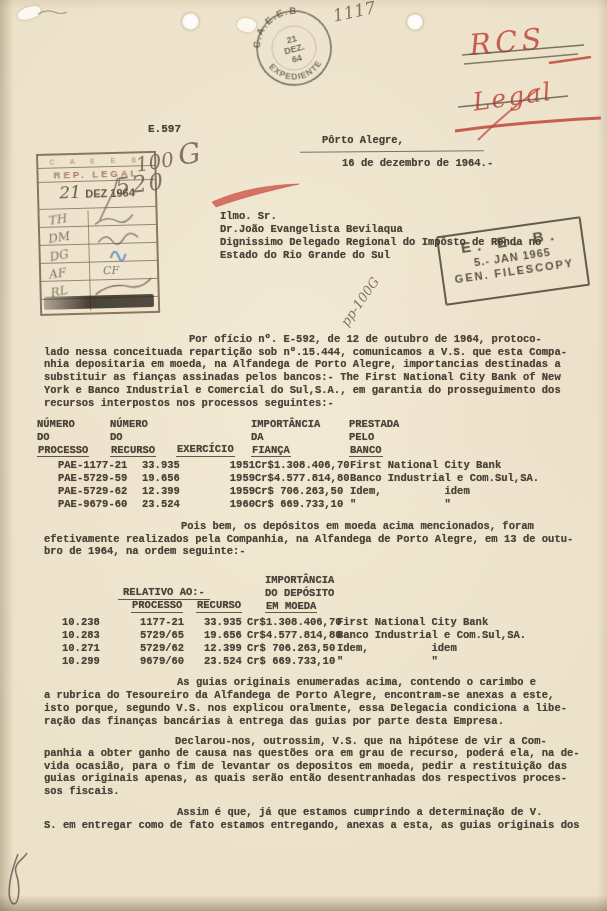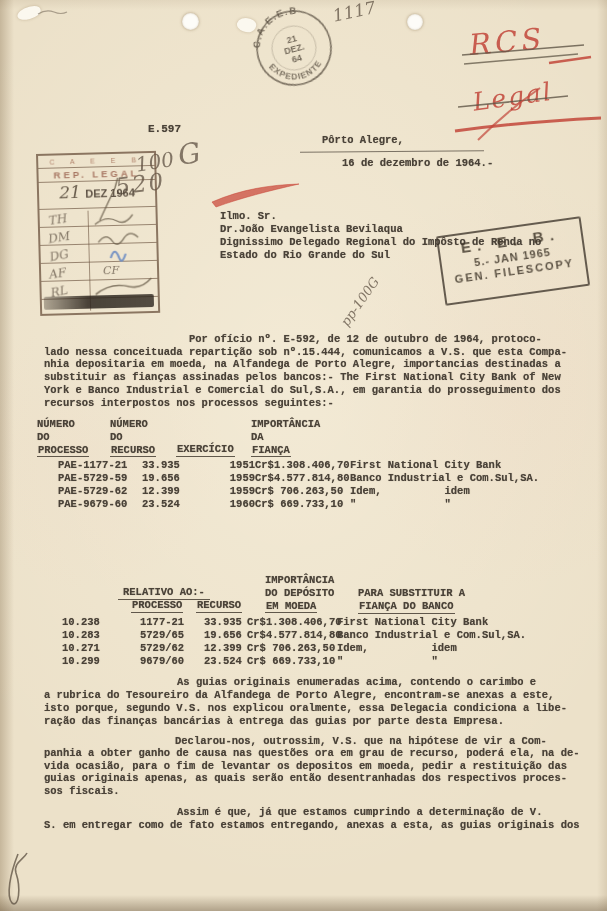--- a/index.html
+++ b/index.html
@@ -138,20 +138,23 @@
   </div>
 
   <div class="abs hand pencil" style="left:350px;top:314px;font-size:13px;transform:rotate(-55deg);transform-origin:left bottom;">pp-100G</div>
 
   <div class="para tw" style="top:333px;text-indent:145px;">Por ofício nº. E-592, de 12 de outubro de 1964, protoco-
 lado nessa conceituada repartição sob nº.15.444, comunicamos a V.S. que esta Compa-
 nhia depositaria em moeda, na Alfandega de Porto Alegre, importancias destinadas a
 substituir as fianças assinadas pelos bancos:- The First National City Bank of New
 York e Banco Industrial e Comercial do Sul,S.A., em garantia do prosseguimento dos
 recursos interpostos nos processos seguintes:-</div>
+  <div class="para tw" style="top:520px;text-indent:137px;">Pois bem, os depósitos em moeda acima mencionados, foram
+efetivamente realizados pela Companhia, na Alfandega de Porto Alegre, em 13 de outu-
+bro de 1964, na ordem seguinte:-</div>
   <div class="para tw" style="top:676px;line-height:13px;text-indent:133px;">As guias originais enumeradas acima, contendo o carimbo e
 a rubrica do Tesoureiro da Alfandega de Porto Alegre, encontram-se anexas a este,
 isto porque, segundo V.S. nos explicou oralmente, essa Delegacia condiciona a libe-
 ração das finanças bancárias à entrega das guias por parte desta Empresa.</div>
   <div class="para tw" style="top:735px;line-height:12.4px;text-indent:131px;">Declarou-nos, outrossim, V.S. que na hipótese de vir a Com-
 panhia a obter ganho de causa nas questões ora em grau de recurso, poderá ela, na de-
 vida ocasião, para o fim de levantar os depositos em moeda, pedir a restituição das
 guias originais apenas, as quais serão então desentranhadas dos respectivos proces-
 sos fiscais.</div>
   <div class="para tw" style="top:806px;line-height:13px;text-indent:133px;">Assim é que, já que estamos cumprindo a determinação de V.
@@ -168,20 +171,25 @@
     <div><span class="u">RECURSO</span></div>
   </div>
   <div class="hblock tw" style="left:176px;top:443px;width:72px;">
     <div><span class="u">EXERCÍCIO</span></div>
   </div>
   <div class="hblock tw" style="left:251px;top:418px;width:82px;">
     <div>IMPORTÂNCIA</div>
     <div>DA</div>
     <div><span class="u">FIANÇA</span></div>
   </div>
+  <div class="hblock tw" style="left:349px;top:418px;width:82px;">
+    <div>PRESTADA</div>
+    <div>PELO</div>
+    <div><span class="u">BANCO</span></div>
+  </div>
 
   <div class="rows tw" style="left:58px;top:459px;">
     <div class="rw">
       <span class="t1c1">PAE-1177-21</span>
         <span class="t1c2">33.935</span>
         <span class="t1c3">1951</span>
         <span class="t1c4">Cr$1.308.406,70</span>
         <span class="t1c5">First National City Bank</span>
     </div>
     <div class="rw">
@@ -214,24 +222,20 @@
     <div><span class="u">PROCESSO</span></div>
   </div>
   <div class="hblock left tw" style="left:196px;top:599px;">
     <div><span class="u">RECURSO</span></div>
   </div>
   <div class="hblock left tw" style="left:265px;top:574px;width:100px;">
     <div>IMPORTÂNCIA</div>
     <div>DO DEPÓSITO</div>
     <div><span class="u">EM MOEDA</span></div>
   </div>
-  <div class="hblock left tw" style="left:358px;top:587px;width:160px;">
-    <div>PARA SUBSTITUIR A</div>
-    <div><span class="u">FIANÇA DO BANCO</span></div>
-  </div>
 
   <div class="rows tw" style="left:62px;top:616px;">
     <div class="rw">
       <span class="t2c1">10.238</span>
         <span class="t2c2">1177-21</span>
         <span class="t2c3">33.935</span>
         <span class="t2c4">Cr$1.308.406,70</span>
         <span class="t2c5">First National City Bank</span>
     </div>
     <div class="rw">

